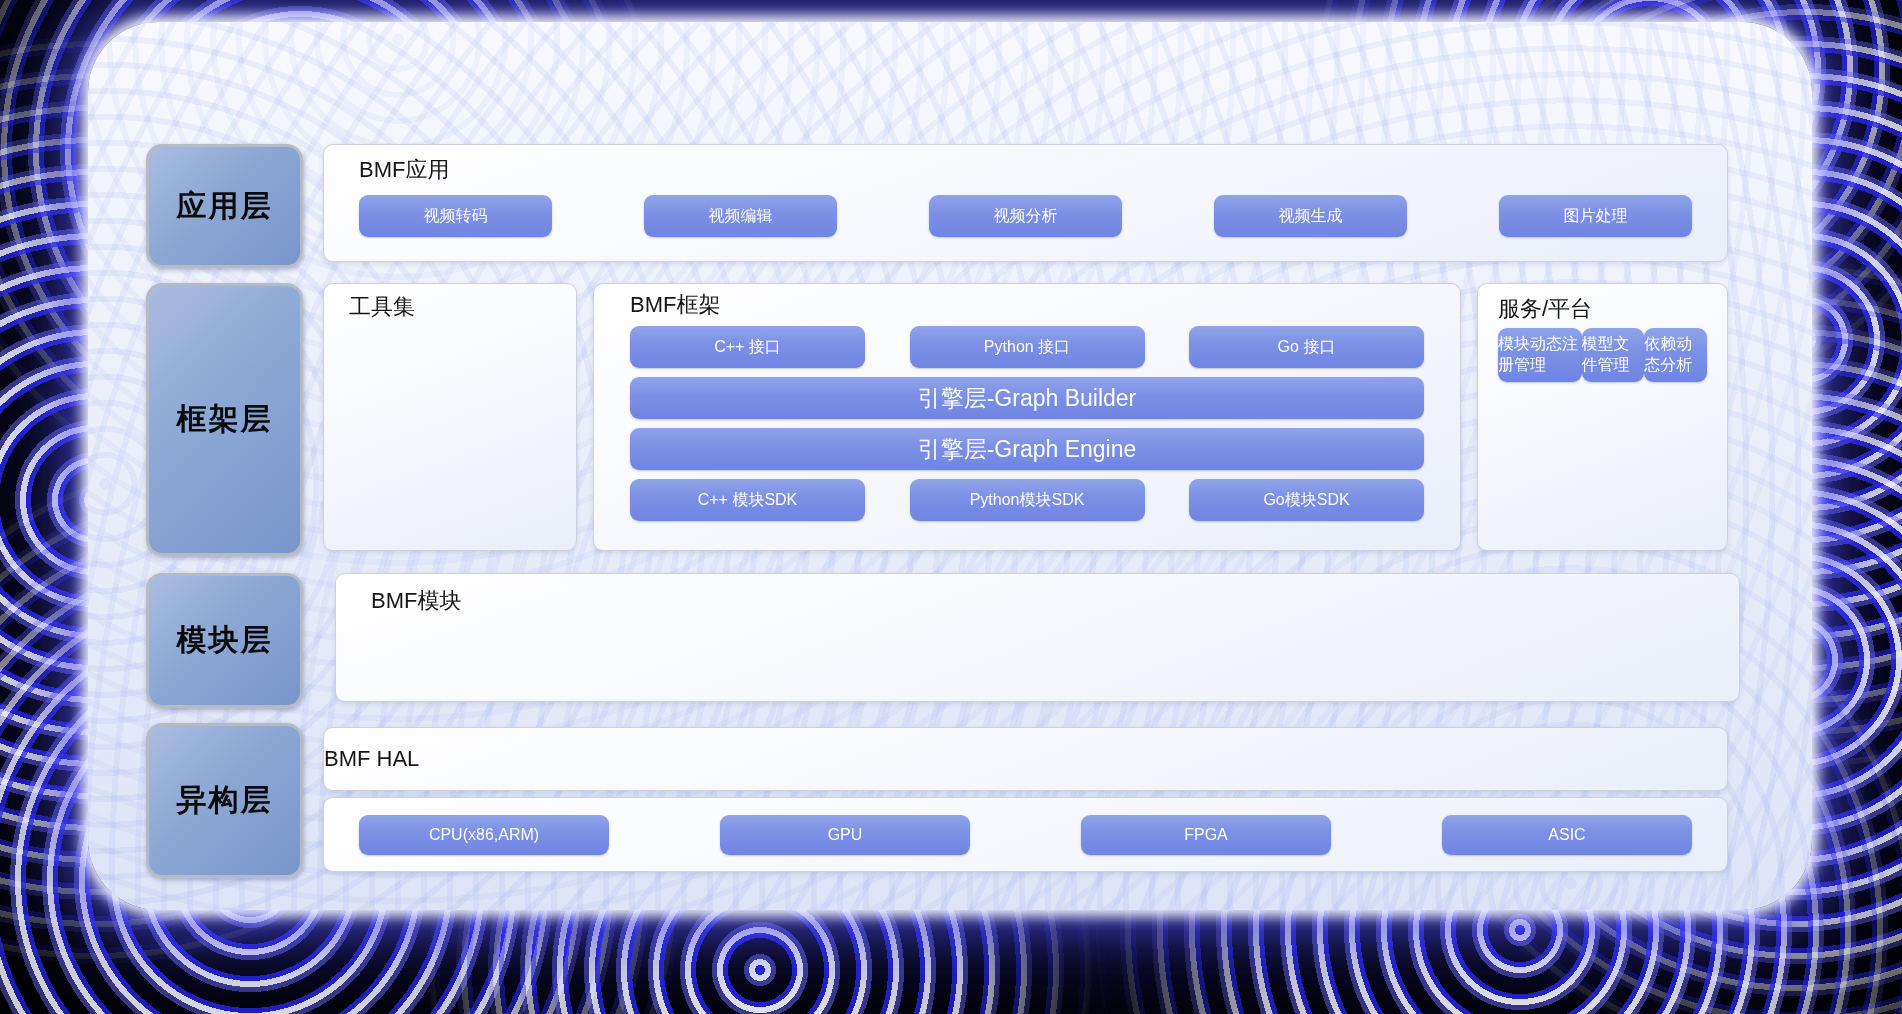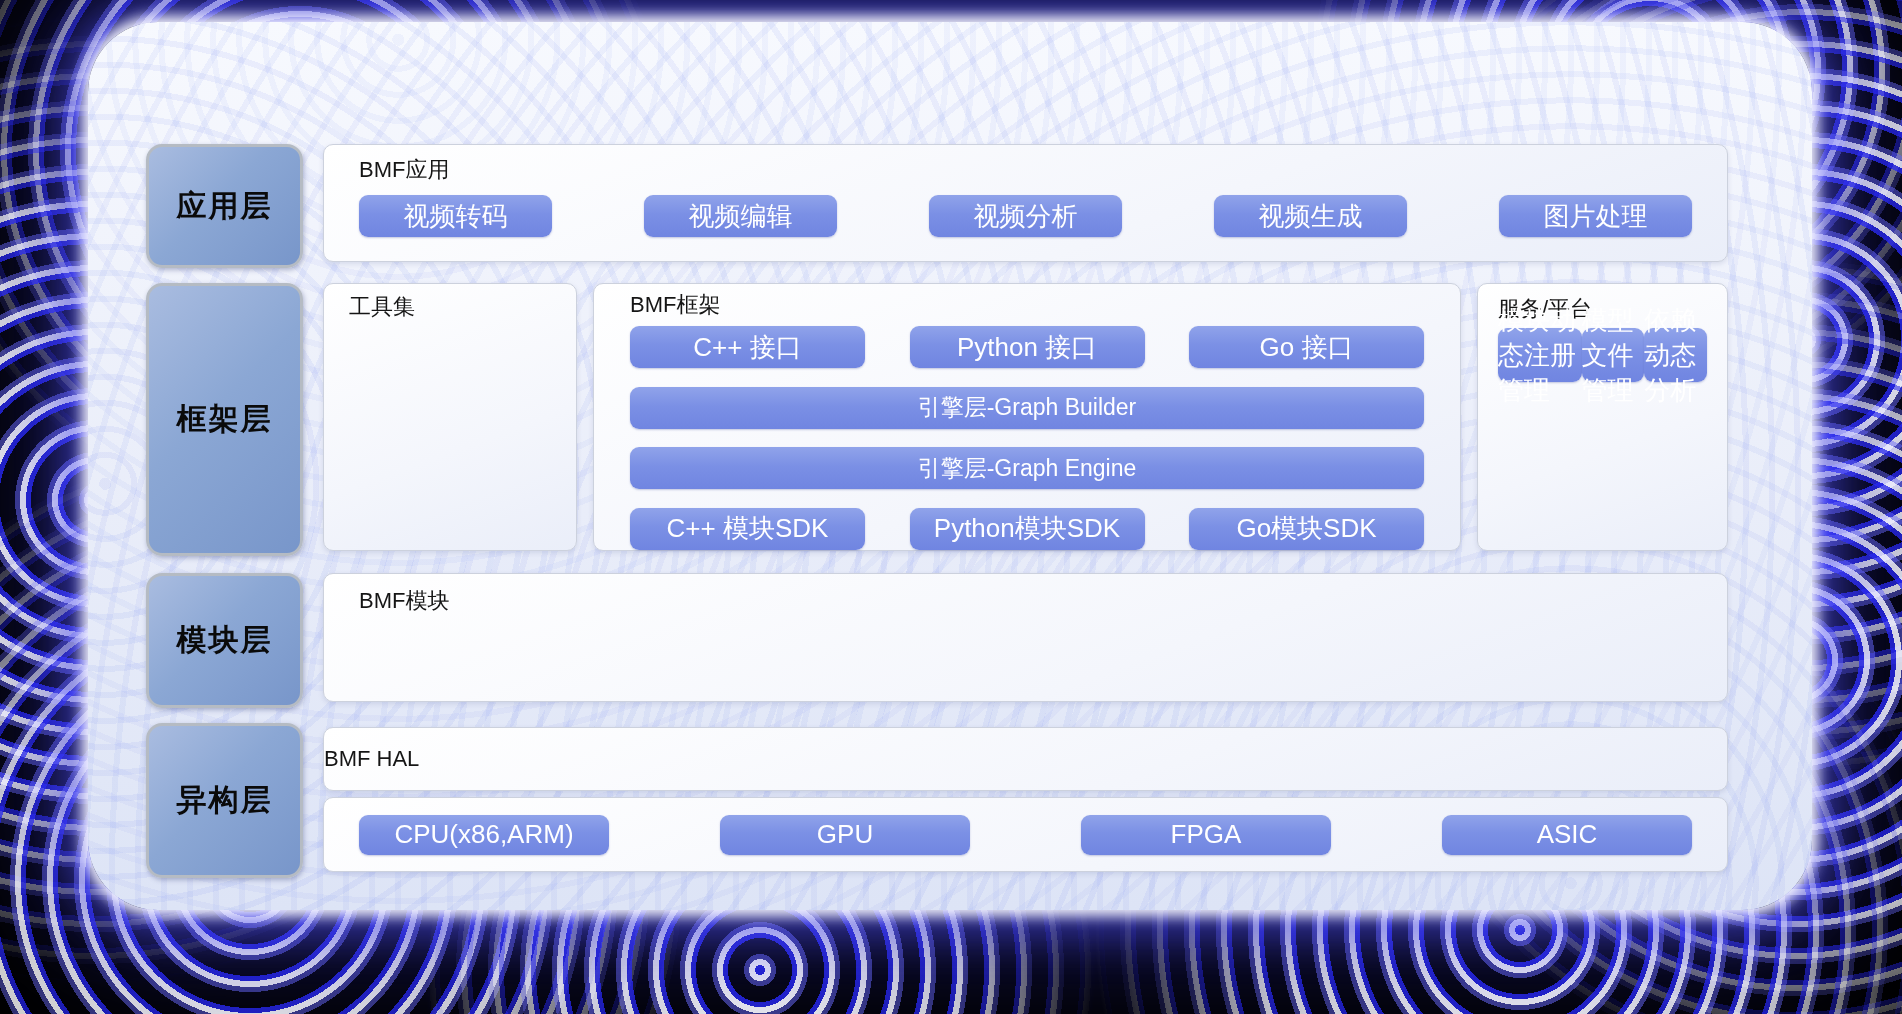--- a/index.html
+++ b/index.html
@@ -59,40 +59,40 @@
   .ptitle{font-size:22px;font-weight:500;color:#151515;text-align:left;flex:0 0 auto;}
 
   .p-app{left:235px;top:122px;width:1405px;height:118px;padding:10px 35px 18px;}
   .p-app .ptitle{margin-bottom:4px;}
   .row-spread{display:flex;justify-content:space-between;align-items:center;flex:1;}
 
   .p-tools{left:235px;top:261px;width:254px;height:268px;padding:8px 25px 14px;}
   .p-tools .ptitle{margin-bottom:8px;}
   .col-tools{display:flex;flex-direction:column;justify-content:space-between;flex:1;}
 
-  .p-bmf{left:505px;top:261px;width:868px;height:268px;padding:6px 36px 0;}
+  .p-bmf{left:505px;top:261px;width:868px;height:268px;padding:6px 36px 29px;}
   .p-bmf .ptitle{margin-bottom:6px;}
   .bmf-grid{display:flex;flex-direction:column;justify-content:space-between;flex:1;}
   .bmf-row3{display:flex;justify-content:space-between;}
 
   .p-svc{left:1389px;top:261px;width:251px;height:268px;padding:10px 20px 16px;}
   .p-svc .ptitle{margin-bottom:4px;}
   .col-svc{display:flex;flex-direction:row;justify-content:space-between;flex:1;}
 
-  .p-mod{left:235px;top:551px;width:1405px;height:129px;padding:12px 35px 18px;}
+  .p-mod{left:247px;top:551px;width:1405px;height:129px;padding:12px 35px 18px;}
   .p-mod .ptitle{margin-bottom:6px;}
 
   .p-halt{left:235px;top:705px;width:1405px;height:64px;justify-content:center;}
   .p-hw{left:235px;top:775px;width:1405px;height:75px;padding:0 35px;flex-direction:row;
         display:flex;align-items:center;justify-content:space-between;}
 
   
   .chip{display:flex;align-items:center;justify-content:center;
     background:linear-gradient(180deg,#90a3ea 0%,#7b90e5 45%,#7085e1 100%);
-    border-radius:9px;color:#ffffff;font-size:26px;font-weight:500;
+    border-radius:9px;color:#ffffff;font-size:16px;font-weight:500;
     box-shadow:0 1px 2px rgba(90,100,170,0.35);}
   .chip-app{width:193px;height:42px;}
   .chip-tool{width:204px;height:40px;}
   .chip-if{width:235px;height:42px;}
   .chip-wide{height:42px;font-size:23px;}
   .chip-svc{height:54px;}
   .chip-mod{width:247px;height:46px;}
   .chip-hw{width:250px;height:40px;}
 </style>
 </head>

